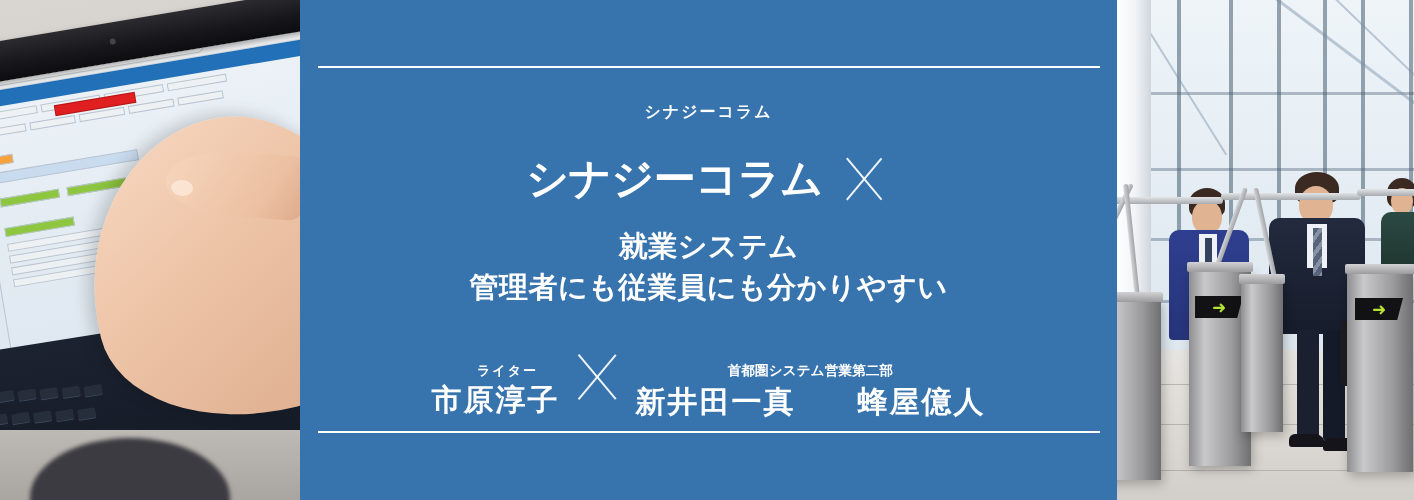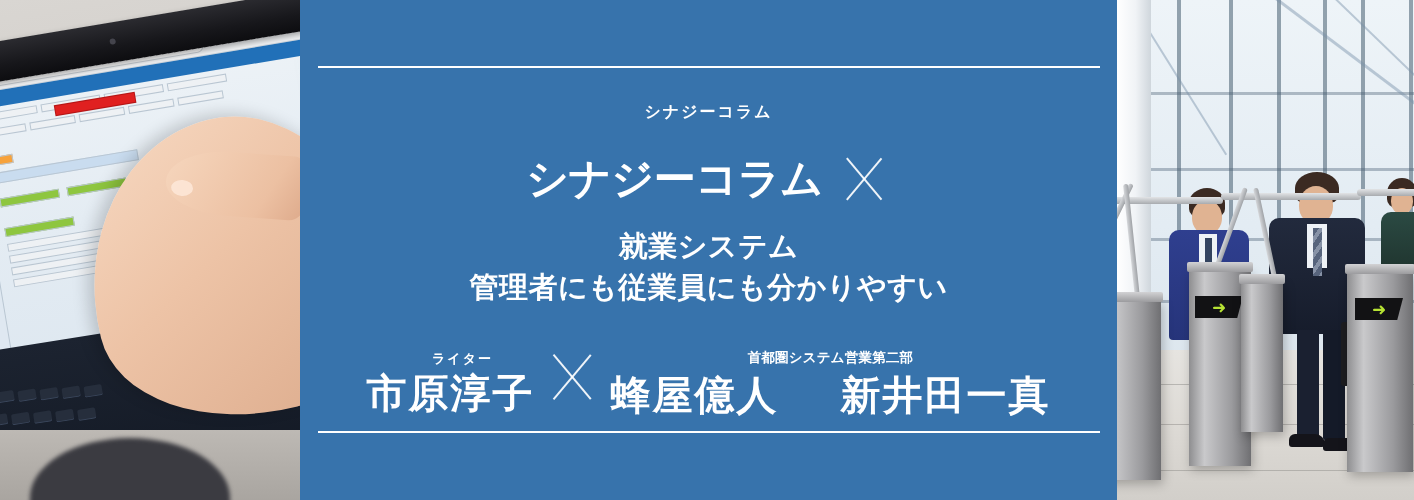--- a/index.html
+++ b/index.html
@@ -268,21 +268,21 @@
   }
   .credit-role {
     font-size: 13px;
     font-weight: 700;
     letter-spacing: 2px;
     line-height: 1.5;
     white-space: nowrap;
     margin-left: 24px;
   }
   .credit-name {
-    font-size: 40px;
+    font-size: 30px;
     font-weight: 700;
     letter-spacing: 2px;
     line-height: 1.25;
     white-space: nowrap;
   }
   .credits-writer { padding-right: 8px; padding-bottom: 2px; }
   .credits-x { padding: 0 6px 10px 6px; }
 
   .credits-right {
     display: flex;
@@ -583,22 +583,22 @@
 
       <div class="credits-x">
         <span class="x-mark mid"></span>
       </div>
 
       <div class="credits-right">
         <div class="dept-row">
           <div class="dept-line">首都圏システム営業第二部</div>
         </div>
         <div class="names-row">
+          <div class="credit-name">新井田一真</div>
           <div class="credit-name">蜂屋億人</div>
-          <div class="credit-name">新井田一真</div>
         </div>
       </div>
 
     </div>
 
     <div class="rule rule-bottom"></div>
   </div>
 
   <div class="photo-right">
     <div class="glass-wall"></div>

